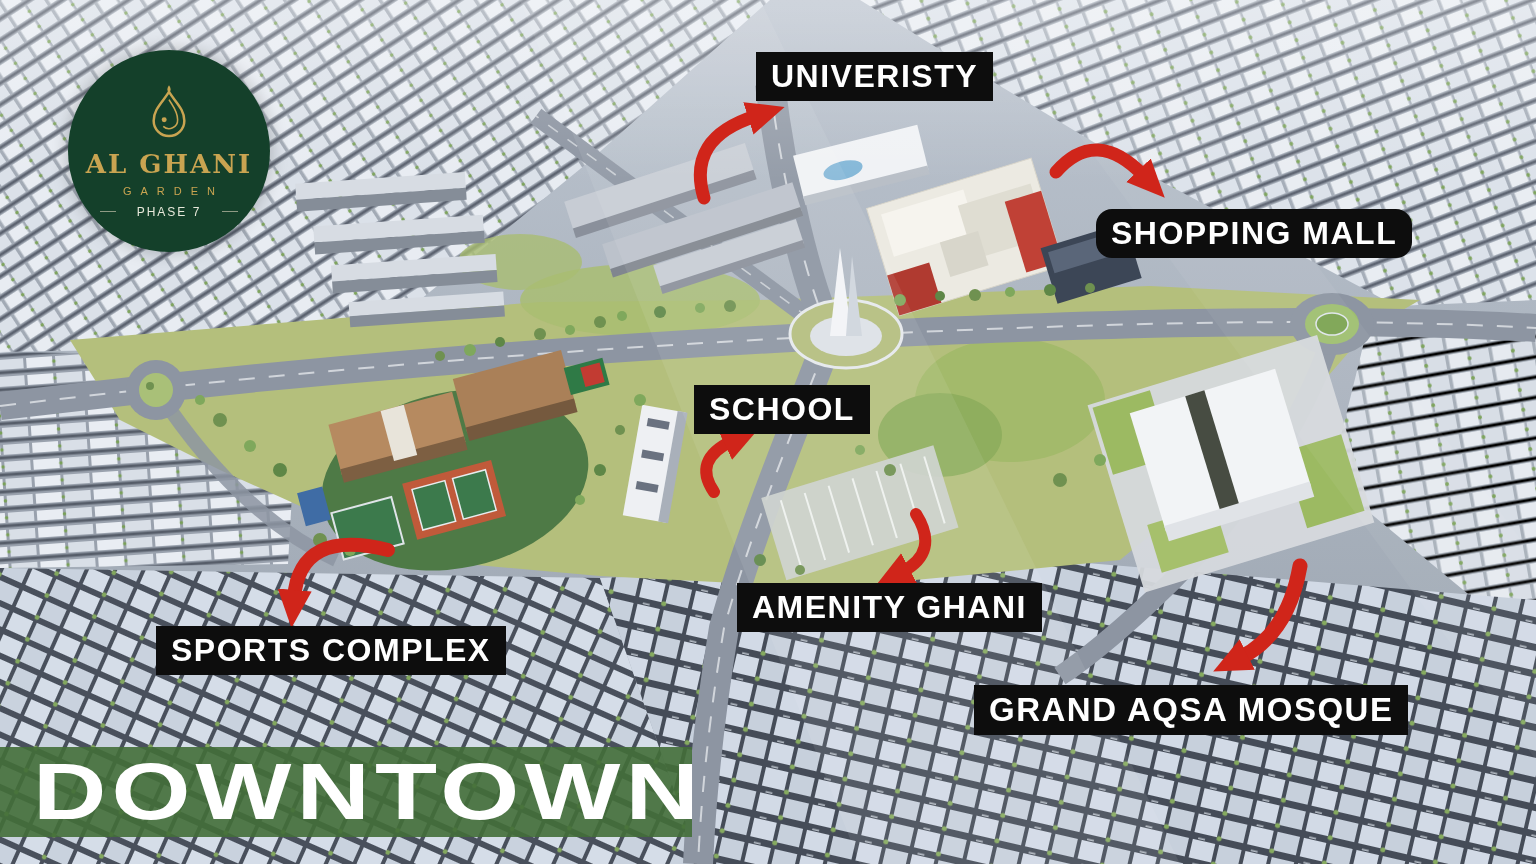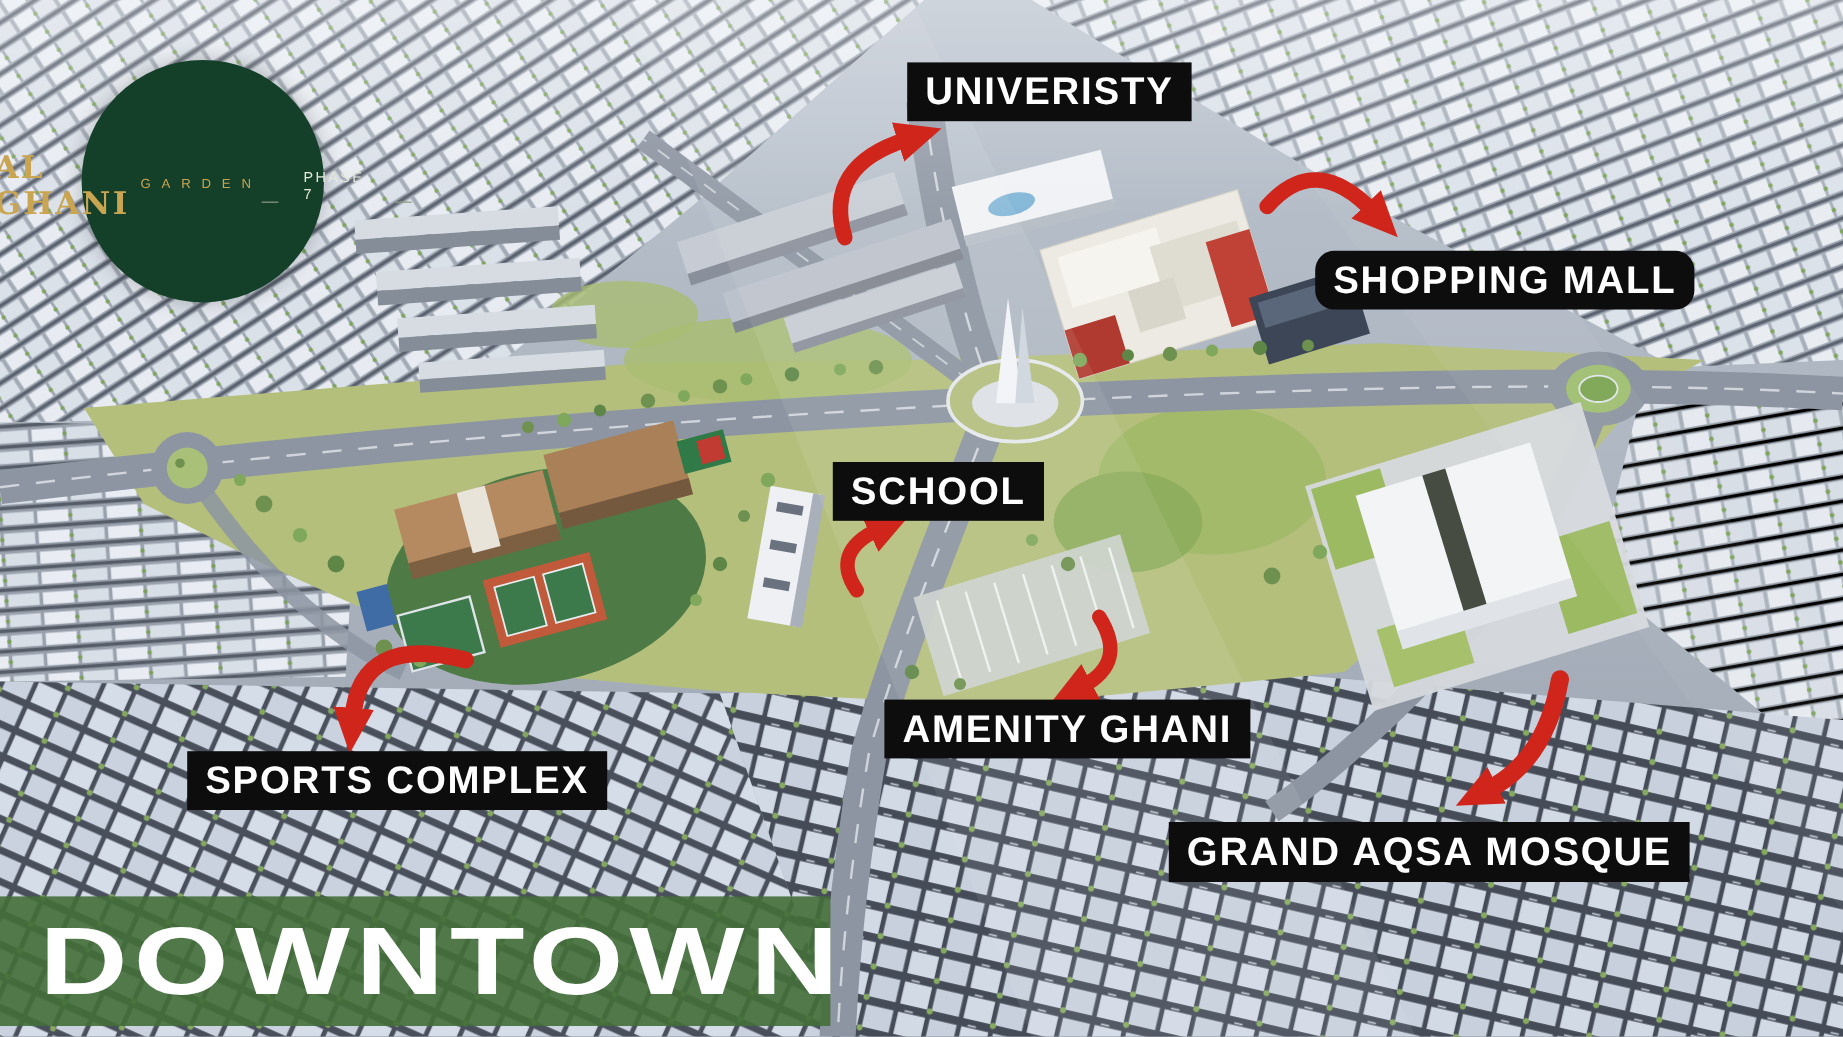--- a/index.html
+++ b/index.html
@@ -12,34 +12,34 @@
              font-size:32px;letter-spacing:1.5px;padding:6px 15px;white-space:nowrap;
              font-family:"Liberation Sans",sans-serif;}
   #lbl-univeristy{left:756px;top:52px;}
   #lbl-shopping-mall{left:1096px;top:209px;border-radius:16px;}
   #lbl-school{left:694px;top:385px;}
   #lbl-amenity-plot{left:737px;top:583px;}
   #lbl-sports-complex{left:133px;top:626px;margin-left:23px;}
   #lbl-grand-aqsa-mosque{left:974px;top:685px;font-size:33px;}
 
   
-  .banner{position:absolute;left:0;top:747px;width:692px;height:108px;
+  .banner{position:absolute;left:0;top:747px;width:692px;height:90px;
           background:rgba(67,110,56,0.9);display:flex;align-items:center;}
   .banner-text{color:#ffffff;font-weight:700;font-size:80px;letter-spacing:4px;
                transform:scaleX(1.27);transform-origin:left center;
                padding-left:26px;line-height:1;}
 
   
   .logo{position:absolute;left:68px;top:50px;width:202px;height:202px;border-radius:50%;
-        background:#14402a;display:flex;flex-direction:row;align-items:center;
+        background:#14402a;display:flex;flex-direction:column;align-items:center;
         justify-content:center;box-shadow:0 0 18px rgba(0,0,0,0.25);}
   .logo-title{color:#c9a451;font-family:"DejaVu Serif",serif;font-weight:700;
               font-size:26px;letter-spacing:2px;margin-top:7px;}
   .logo-sub{color:#c9a451;font-size:11px;letter-spacing:9px;margin-top:6px;padding-left:9px;}
-  .logo-phase{display:flex;align-items:flex-end;gap:21px;margin-top:8px;}
+  .logo-phase{display:flex;align-items:center;gap:21px;margin-top:8px;}
   .logo-phase .dash{width:16px;height:1px;background:#8e9a84;}
   .logo-phase span{color:#e7e8da;font-size:12px;letter-spacing:2px;}
 </style>
 </head>
 <body>
 
 <div class="stage">
 
   <svg class="scene" width="1536" height="864" viewBox="0 0 1536 864">
     <defs>

